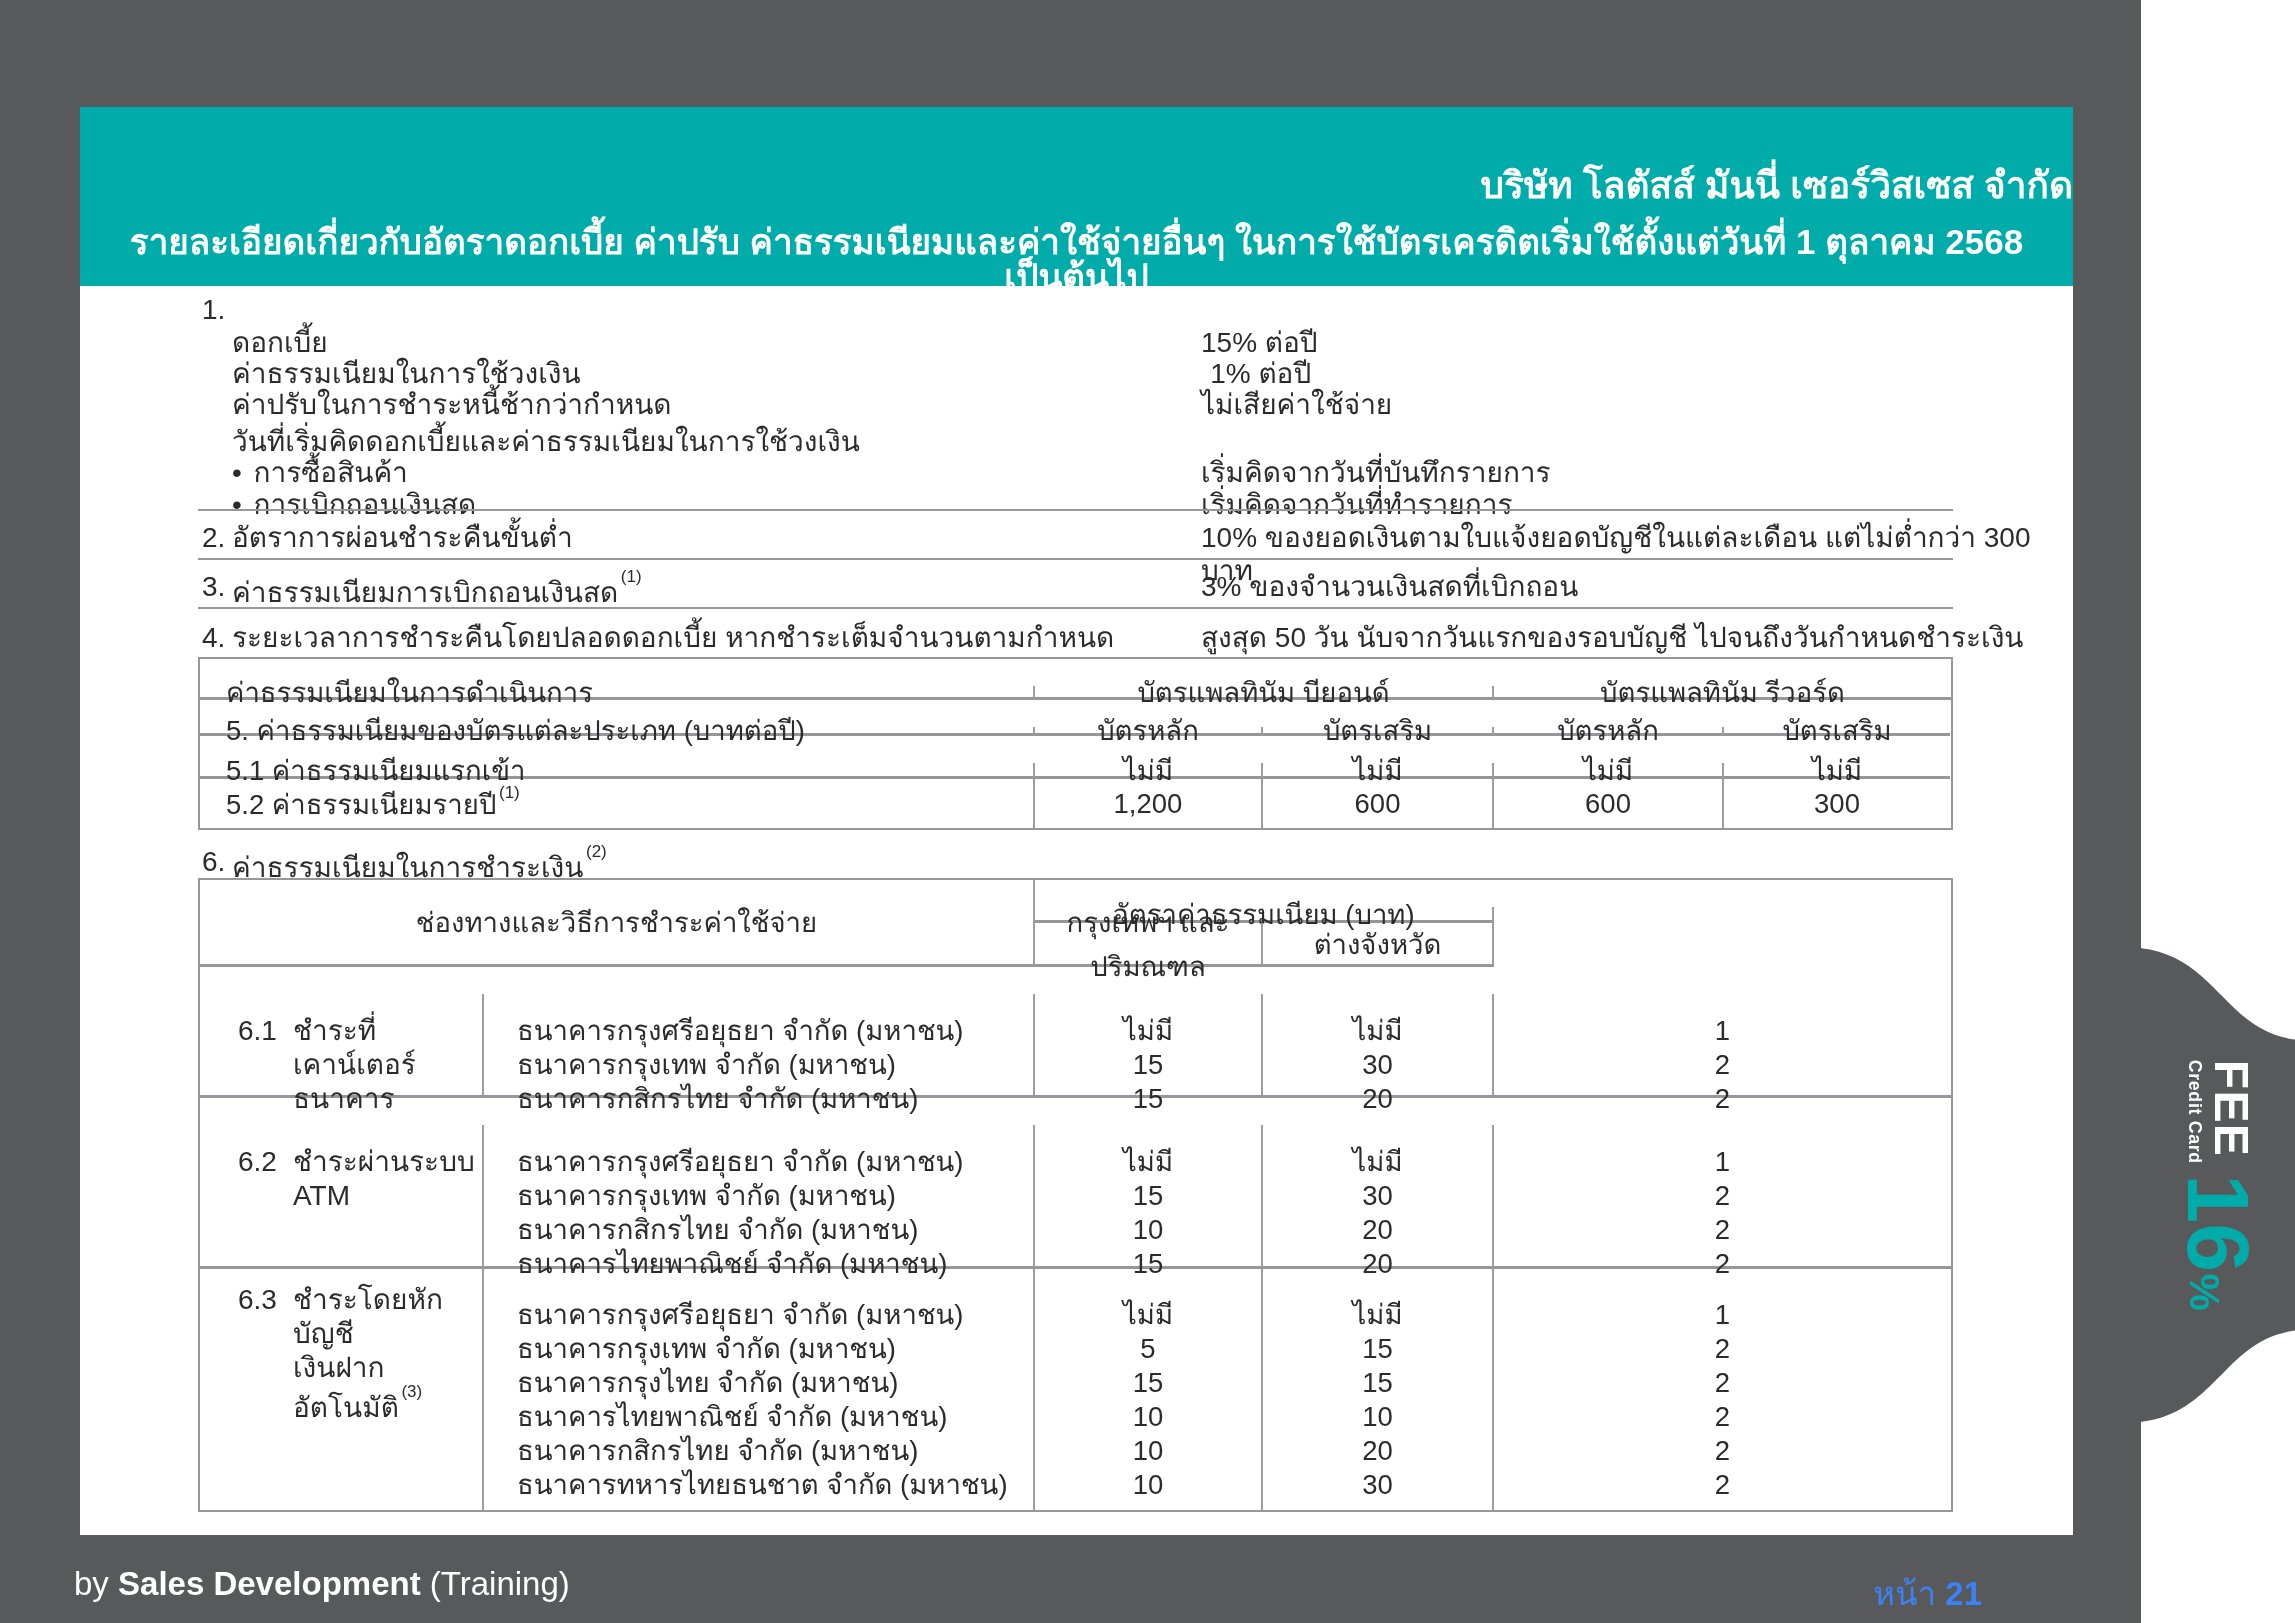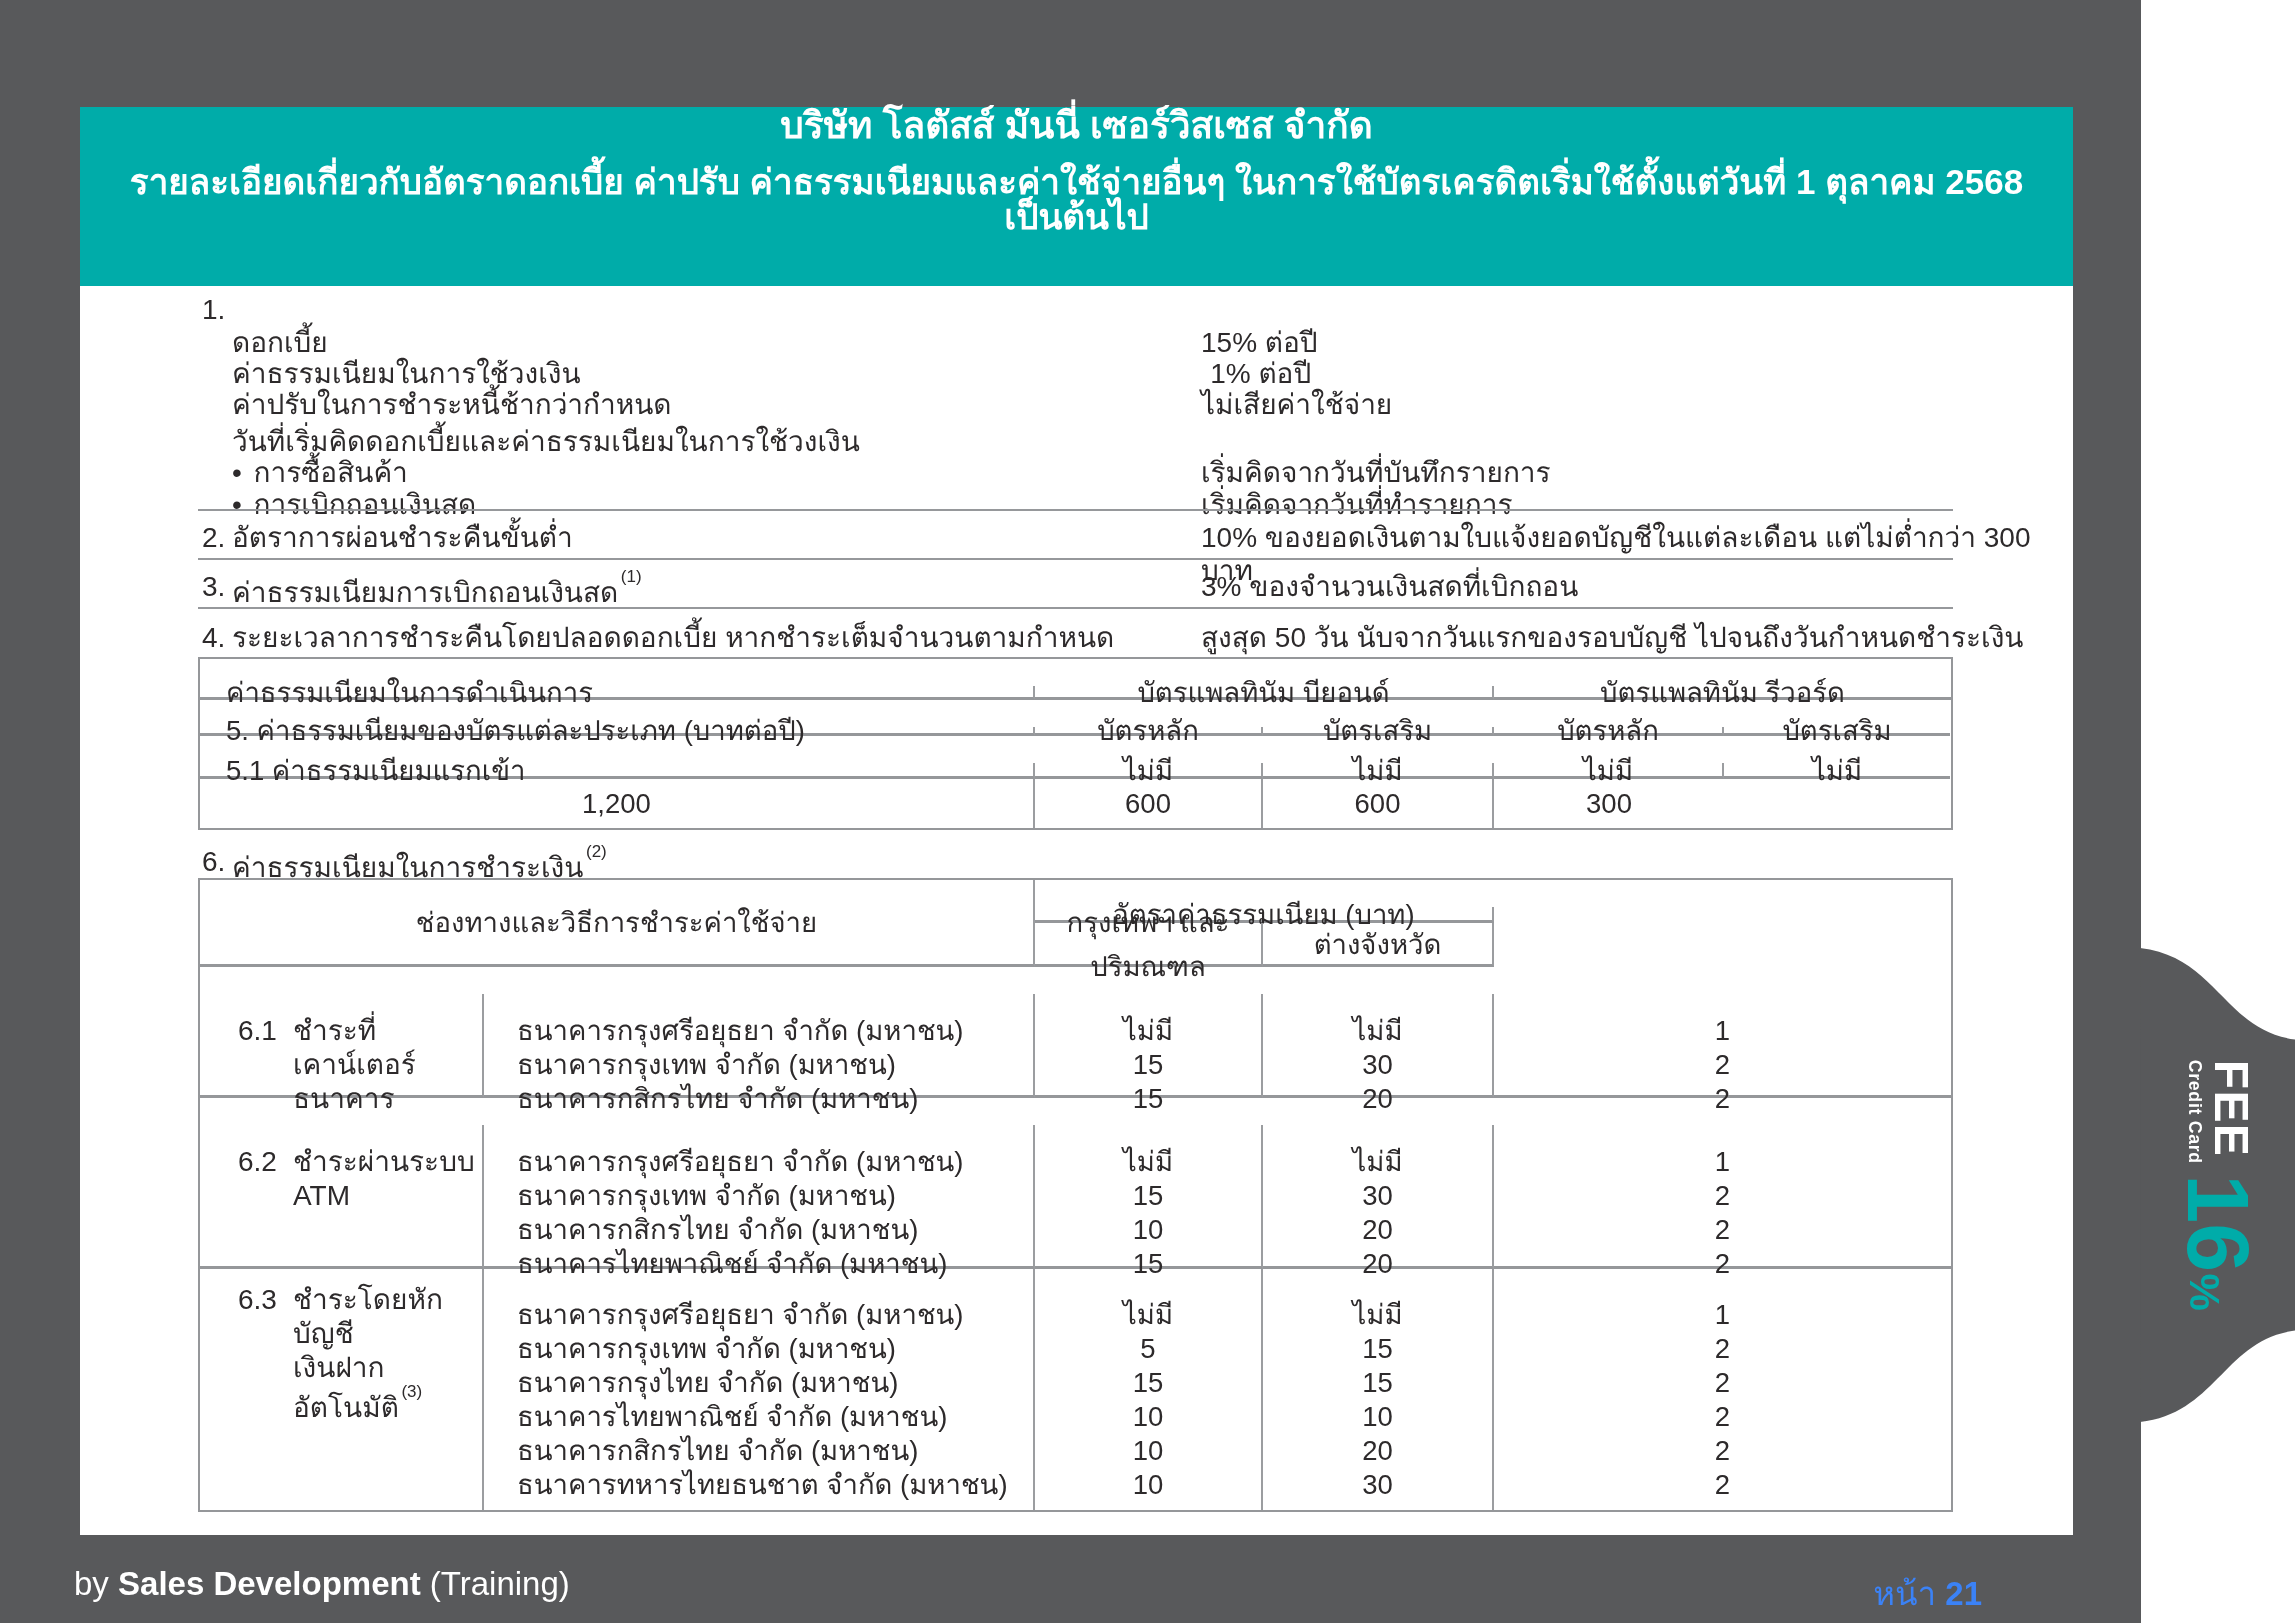--- a/index.html
+++ b/index.html
@@ -1,21 +1,21 @@
 <!DOCTYPE html>
 <html style="font-size:10.5px"><head>
 <meta charset="utf-8">
 <style>
   html,body{margin:0;padding:0;background:#ffffff;}
   body{font-family:"Liberation Sans","DejaVu Sans",sans-serif;color:#2d2a2b;}
   .canvas{position:relative;width:2295px;height:1623px;overflow:hidden;background:#ffffff;}
   .backdrop{position:absolute;left:0;top:0;width:2141px;height:1623px;background:#58595B;}
   .page{position:absolute;left:80px;top:107px;width:1993px;height:1428px;background:#ffffff;}
   .banner{position:absolute;left:0;top:0;width:100%;height:179px;background:#00ACA9;color:#ffffff;text-align:center;}
-  .banner .t1{font-size:37px;font-weight:bold;line-height:1;}
+  .banner .t1{padding-top:60px;font-size:37px;font-weight:bold;line-height:1;text-align:right;}
   .banner .t2{padding-top:19.6px;font-size:35px;font-weight:bold;line-height:1;}
   .s1row{position:absolute;left:0;right:0;height:33px;font-size:28px;line-height:33px;}
   .s1row .num{position:absolute;left:122px;}
   .s1row .lbl{position:absolute;left:152px;}
   .s1row .val{position:absolute;left:1121px;}
   .val.indent{padding-left:9.2px;}
   .bullet{margin-right:11.8px;}
   .sep{position:absolute;left:118px;width:1755px;height:0;border-top:2.6px solid #96989B;}
   sup.fn{font-size:17px;position:relative;top:-10.5px;left:2.6px;}
   
@@ -143,20 +143,24 @@
         <div class="cell hline">บัตรเสริม</div>
       </div>
       <div class="grid t5h2" style="grid-template-rows:43px">
         <div class="cell left vline hline">5.1  ค่าธรรมเนียมแรกเข้า</div>
         <div class="cell vline hline">ไม่มี</div>
         <div class="cell vline hline">ไม่มี</div>
         <div class="cell vline hline">ไม่มี</div>
         <div class="cell hline">ไม่มี</div>
       </div>
       <div class="grid t5h2" style="grid-template-rows:49px">
+        <div class="cell left vline">
+            <span>5.2  ค่าธรรมเนียมรายปี</span>
+            <sup class="fn">(1)</sup>
+          </div>
         <div class="cell vline">1,200</div>
         <div class="cell vline">600</div>
         <div class="cell vline">600</div>
         <div class="cell">300</div>
       </div>
     </div>
 
     <div class="s1row" style="top:738px">
       <span class="num">6.</span>
       <span class="lbl"><span>ค่าธรรมเนียมในการชำระเงิน</span><sup class="fn">(2)</sup></span>

